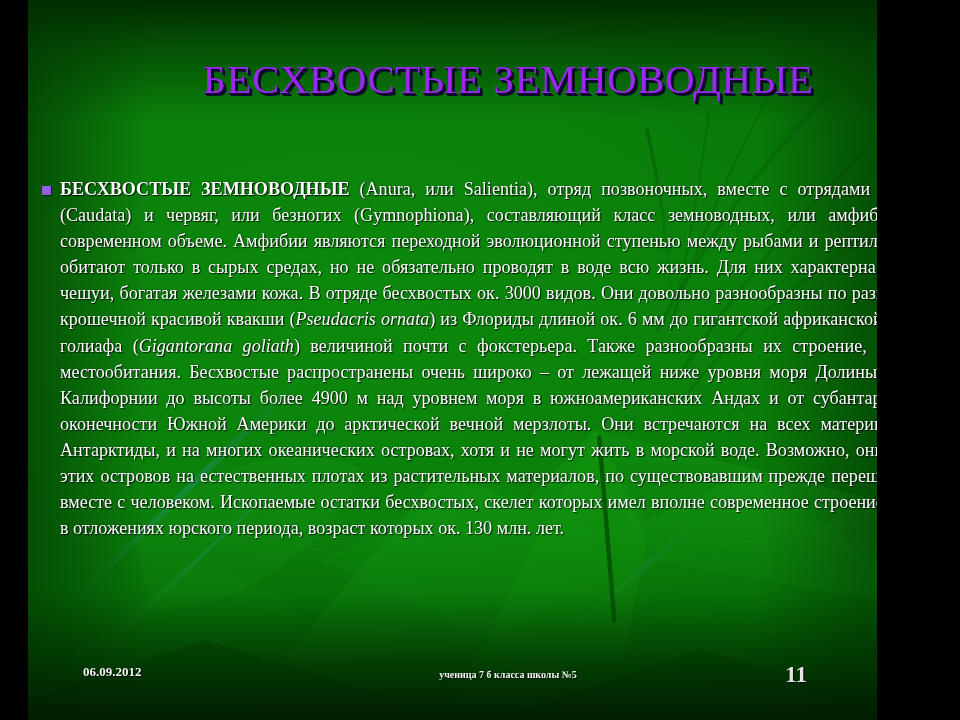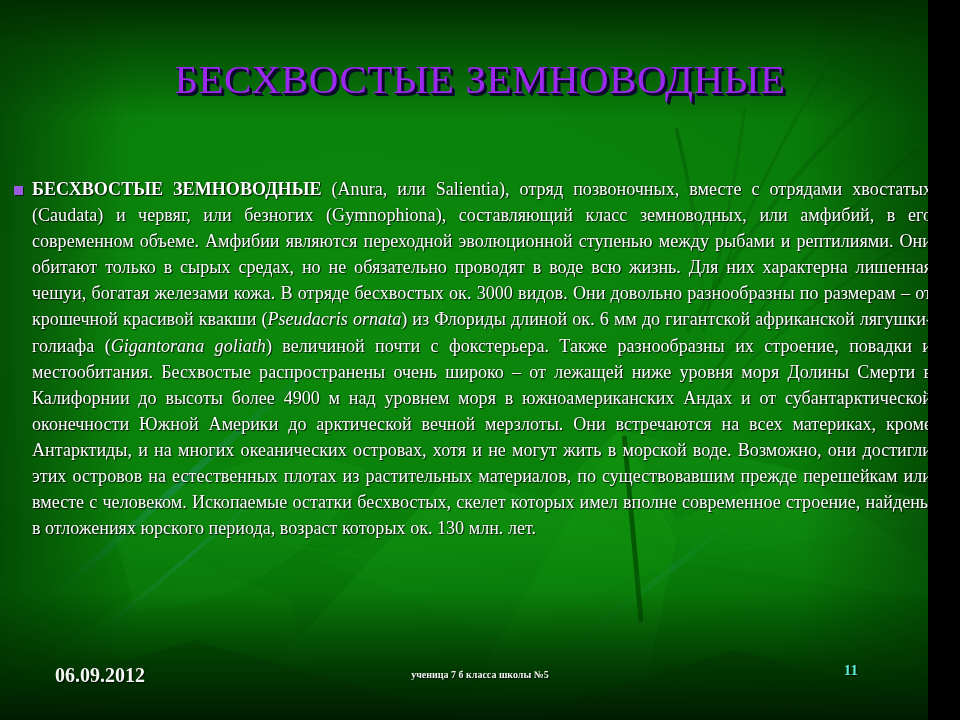--- a/index.html
+++ b/index.html
@@ -3,26 +3,27 @@
 <meta charset="utf-8">
 <title>Slide</title>
 <style>
   html, body {
     margin: 0;
     padding: 0;
     background: #000;
   }
   #slide {
     position: relative;
-    width: 928px;
+    width: 849px;
     height: 720px;
     overflow: hidden;
     background: #0a7a0a;
     font-family: "Liberation Serif", "DejaVu Serif", serif;
     user-select: none;
+    margin-left: 28px;
   }
 
   
   .bg-base {
     position: absolute;
     inset: 0;
     background:
       radial-gradient(120% 85% at 38% 42%, #0c8a0c 0%, #0a800a 38%, #057005 68%, #024a02 100%);
   }
   .bg-vignette-top {
@@ -103,42 +104,42 @@
   }
   .body-text b { font-weight: bold; }
   .body-text i { font-style: italic; }
 
   
   .footer-date {
     position: absolute;
     left: 55px;
     top: 664px;
     color: #f2f7f2;
-    font-size: 20px;
+    font-size: 13px;
     font-weight: bold;
     text-shadow: 1px 1px 1px rgba(0,0,0,0.8);
   }
   .footer-center {
     position: absolute;
     left: 280px;
     top: 664px;
     width: 400px;
     text-align: center;
     color: #f2f7f2;
     font-size: 10px;
     font-weight: bold;
     line-height: 21px;
     text-shadow: 1px 1px 1px rgba(0,0,0,0.8);
   }
   .footer-page {
     position: absolute;
     right: 70px;
     top: 662px;
-    color: #5eead4;
-    font-size: 15px;
+    color: #e5e5e5;
+    font-size: 23px;
     font-weight: bold;
     text-shadow: 1px 1px 1px rgba(0,0,0,0.8);
   }
 </style>
 </head>
 <body>
 
 <div id="slide">
 
   <div class="bg-base"></div>

